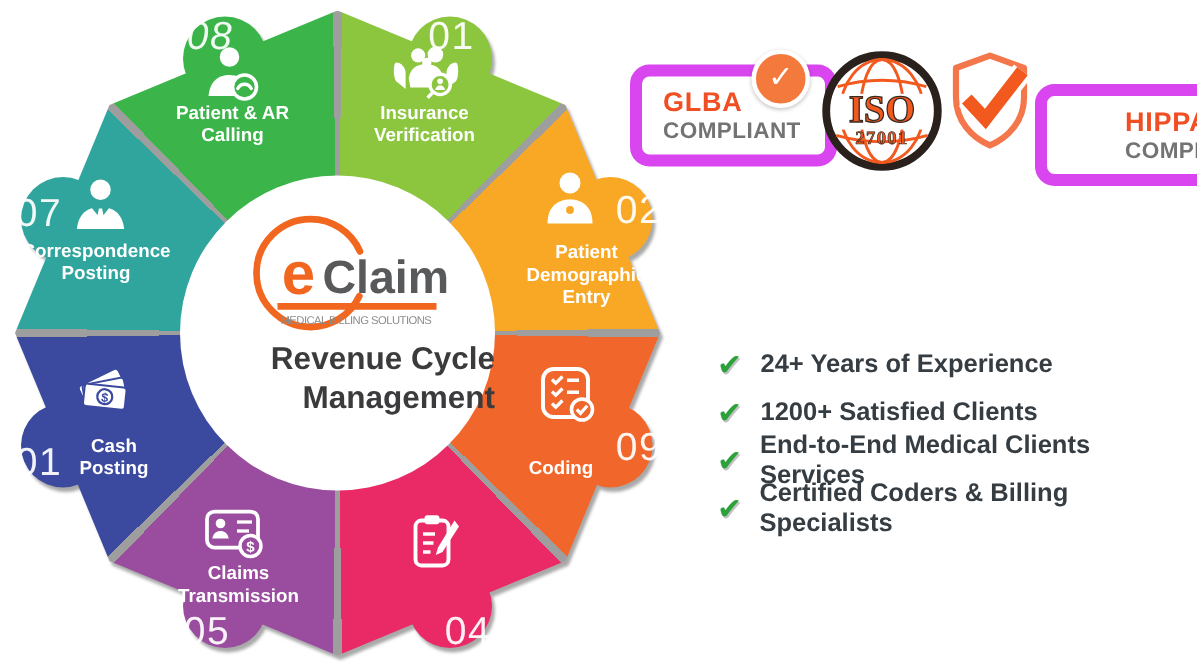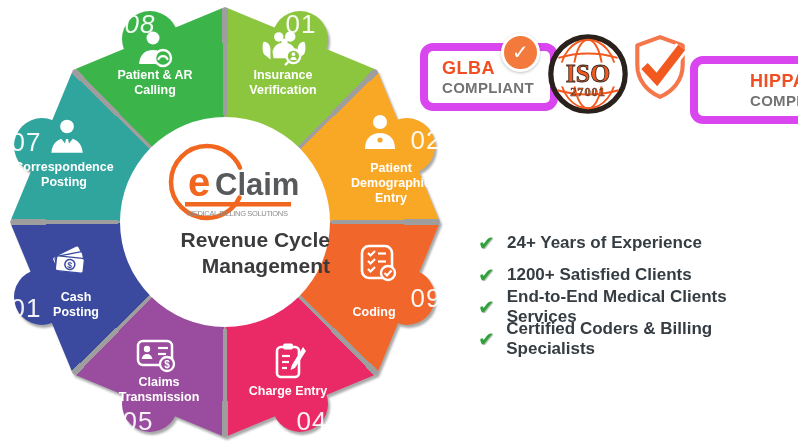--- a/index.html
+++ b/index.html
@@ -182,21 +182,20 @@
     <svg class="icon i8" width="42" height="42" viewBox="0 0 42 42">
       <circle cx="18" cy="9" r="6.5" fill="#fff"></circle>
       <path d="M4 35c1-10 6.5-14 14-14 5 0 9 2 11.5 5.5L26 35z" fill="#fff"></path>
       <circle cx="28" cy="29" r="8" fill="#3BB54A" stroke="#fff" stroke-width="2.4"></circle>
       <path d="M23.5 30c2-3.8 7-3.8 9 0" stroke="#fff" stroke-width="2.2" fill="none" stroke-linecap="round"></path>
     </svg>
 
     <div class="lbl l1">Insurance Verification</div>
     <div class="lbl l2">Patient Demographic Entry</div>
     <div class="lbl l3">Coding</div>
-    <div class="lbl l4">Charge Entry</div>
     <div class="lbl l5">Claims Transmission</div>
     <div class="lbl l6">Cash Posting</div>
     <div class="lbl l7">Correspondence Posting</div>
     <div class="lbl l8">Patient &amp; AR Calling</div>
   </div>
 
   <div class="badge-box badge-glba">
     <div class="badge-title">GLBA</div>
     <div class="badge-sub">COMPLIANT</div>
   </div>

